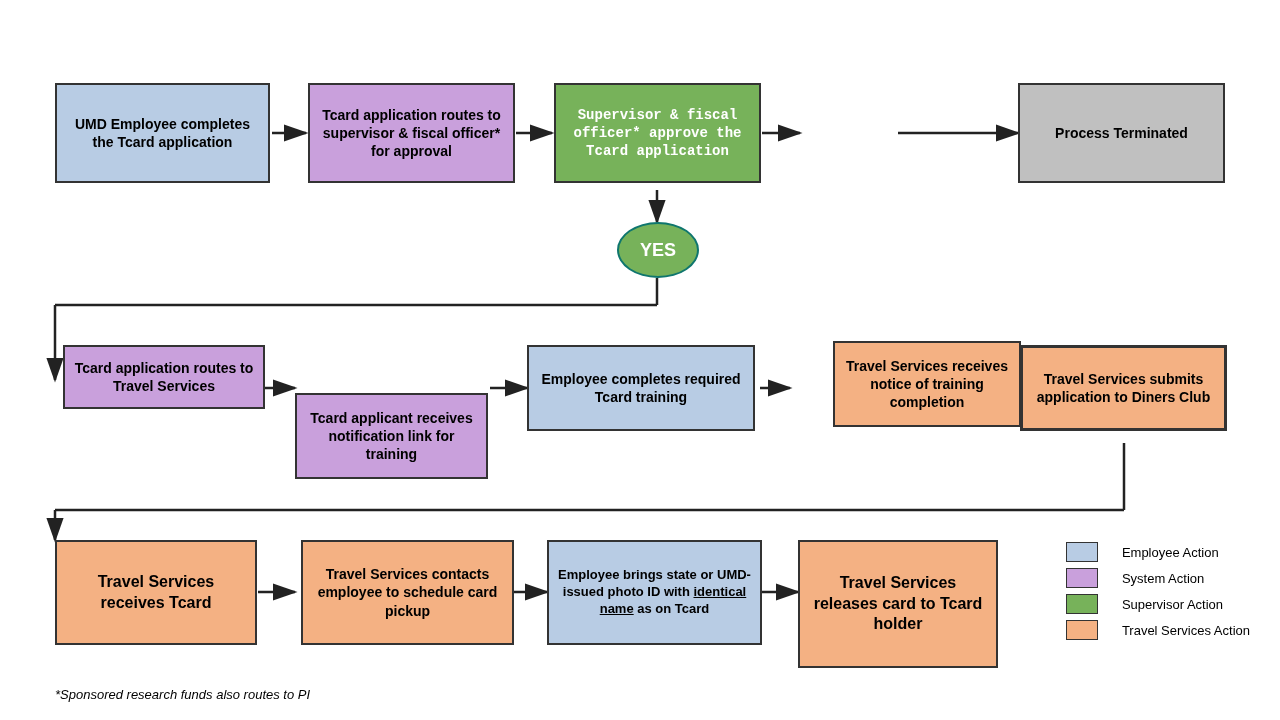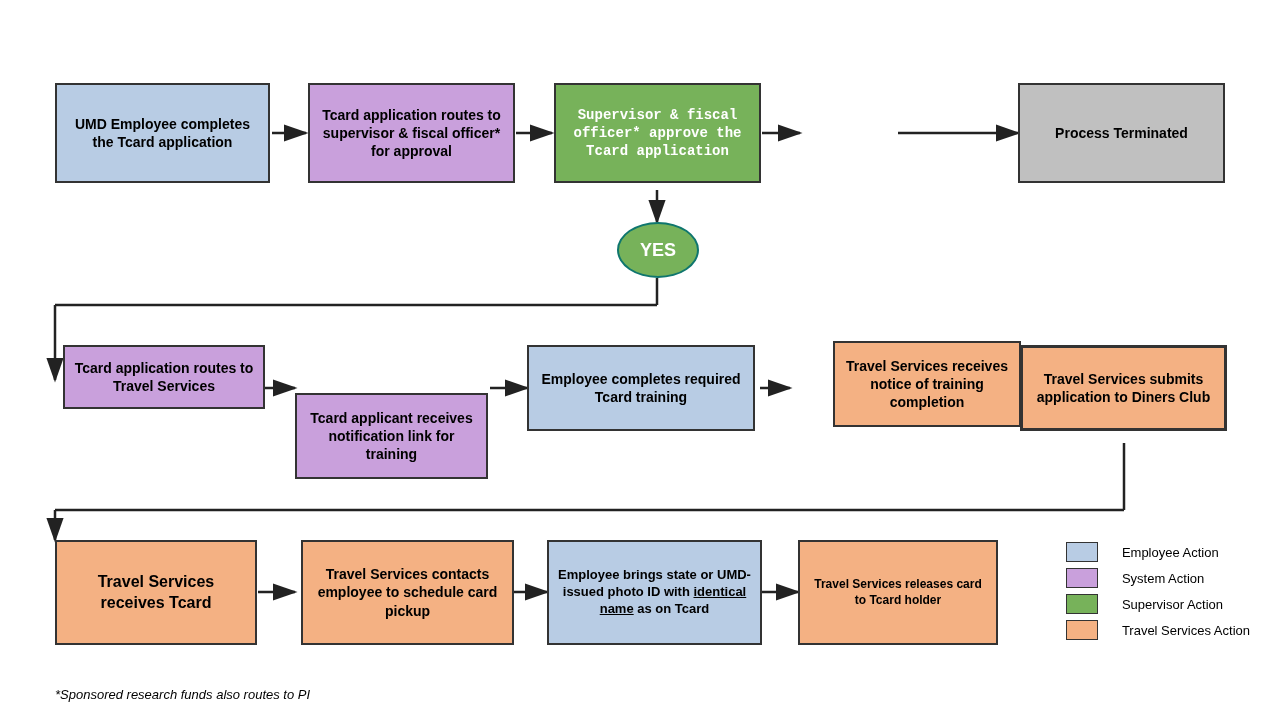--- a/index.html
+++ b/index.html
@@ -194,21 +194,21 @@
   </div>
 
   <div class="box box-blue" style="left:547px; top:540px; width:215px; height:105px;">
     <span style="text-decoration: underline;">
     </span>
     <span style="font-weight:bold; font-size:13px; text-align:center;">
       Employee brings state or UMD-issued photo ID with <u>identical name</u> as on Tcard
     </span>
   </div>
 
-  <div class="box box-orange-bold" style="left:798px; top:540px; width:200px; height:105px; font-size:12px;">
+  <div class="box box-orange-bold" style="left:798px; top:540px; width:200px; height:128px; font-size:16px;">
     <span>Travel Services releases card to Tcard holder</span>
   </div>
 
   <div class="legend">
     <div class="legend-item">
       <div class="legend-box" style="background:#b8cce4;"></div>
       <span>Employee Action</span>
     </div>
     <div class="legend-item">
       <div class="legend-box" style="background:#c9a0dc;"></div>

